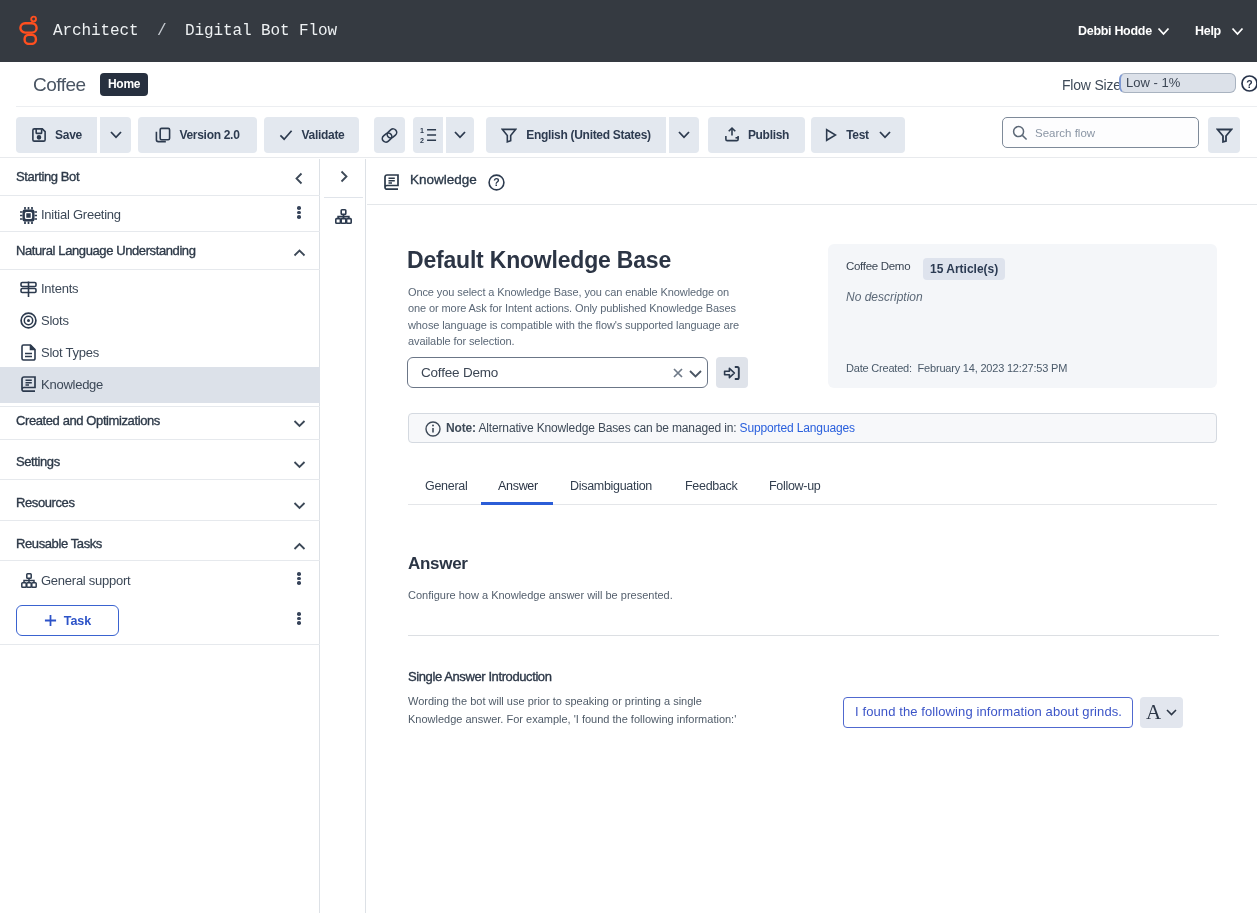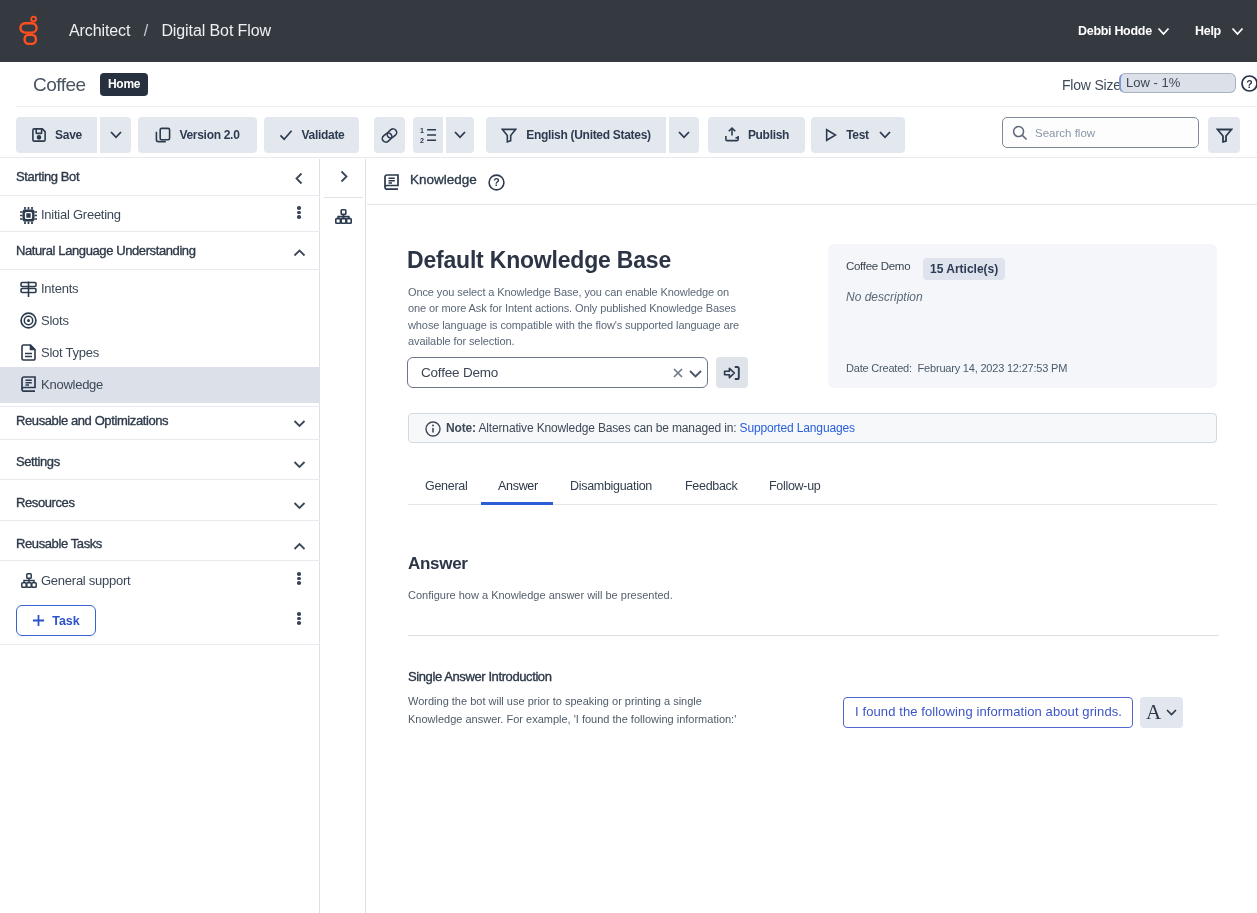--- a/index.html
+++ b/index.html
@@ -3,21 +3,21 @@
 <meta charset="utf-8">
 <style>
   * { margin:0; padding:0; box-sizing:border-box; }
   html,body { width:1257px; height:913px; overflow:hidden; background:#fff;
     font-family:"Liberation Sans", sans-serif; }
   .page { position:relative; width:1257px; height:913px; }
   .abs { position:absolute; }
 
   
   .topbar { position:absolute; left:0; top:0; width:1257px; height:62px; background:#353a41; }
-  .crumb { position:absolute; left:69px; top:22px; font-size:16px; letter-spacing:-0.1px; color:#eef1f3; }
+  .crumb { position:absolute; left:53px; top:22px; font-size:16px; letter-spacing:-0.1px; color:#eef1f3;font-family:Liberation Mono, monospace; }
   .crumb .sep { color:#c7ccd2; padding:0 9px; }
   .topright { position:absolute; top:24px; color:#fff; font-weight:700; font-size:12.5px; letter-spacing:-0.3px; }
 
   
   .titlerow { position:absolute; left:0; top:62px; width:1257px; height:45px; background:#fff; border-bottom:1px solid #eceef1;margin-left:16px; }
   .flowname { position:absolute; left:17px; top:12px; font-size:19px; letter-spacing:-0.5px; color:#4a5563; }
   .homebadge { position:absolute; left:84px; top:11px; height:23px; padding:0 8px; background:#27303f; border-radius:4px; color:#fff; font-weight:700; font-size:12px; letter-spacing:-0.3px; line-height:23px; }
   .flowsize-label { position:absolute; left:1046px; top:15px; font-size:14px; letter-spacing:-0.2px; color:#3f4b59; }
   .flowsize-box { position:absolute; left:1103px; top:11px; width:117px; height:20px; border-radius:6px; background:#dce1e9; border:1px solid #a9b3c0; border-left:2px solid #7f99d2; font-size:13px; color:#3c4654; line-height:17px; padding-left:5px; }
 
@@ -37,21 +37,21 @@
 
   .sec-h { position:absolute; left:16px; font-size:13px; letter-spacing:-0.4px; color:#2e3a49; -webkit-text-stroke:0.35px #2e3a49; }
   .divider { position:absolute; left:0; width:320px; height:1px; background:#e6e9ed; }
   .chev-r { position:absolute; left:293px; }
   .item-lbl { position:absolute; left:41px; font-size:13px; letter-spacing:-0.25px; color:#3c4857; }
   .kebab { position:absolute; left:297px; width:4px; }
   .kebab i { display:block; width:3.6px; height:3.6px; border-radius:50%; background:#37445a; margin-bottom:1.15px; }
 
   .hl-row { position:absolute; left:0; top:208px; width:320px; height:36px; background:#dce1e9; }
 
-  .task-btn { position:absolute; left:16px; top:446px; width:80px; height:31px; border:1.5px solid #3a63d0; border-radius:6px; color:#2d53c8; font-weight:700; font-size:12.5px; display:flex; align-items:center; justify-content:center; }
+  .task-btn { position:absolute; left:16px; top:446px; width:103px; height:31px; border:1.5px solid #3a63d0; border-radius:6px; color:#2d53c8; font-weight:700; font-size:12.5px; display:flex; align-items:center; justify-content:center; }
 
   
   .main-h { position:absolute; left:0; top:0; width:890px; height:46px; border-bottom:1px solid #e4e7ea; background:#fff; }
   .main-h .ttl { position:absolute; left:43px; top:13px; font-size:13.5px; color:#2b3949; -webkit-text-stroke:0.35px #2b3949; }
 
   .h1 { position:absolute; left:40px; top:88px; font-size:23px; font-weight:700; letter-spacing:-0.2px; color:#2c3545; }
   .para { position:absolute; left:41px; top:125px; width:400px; font-size:11px; letter-spacing:-0.1px; line-height:16.3px; color:#5b6877; }
   .selbox { position:absolute; left:40px; top:198px; width:301px; height:31px; border:1.5px solid #6b7687; border-radius:6px; background:#fff; }
   .selbox .val { position:absolute; left:13px; top:7px; font-size:13.5px; letter-spacing:-0.2px; color:#3c4654; }
   .impbtn { position:absolute; left:349px; top:198px; width:32px; height:31px; background:#dfe3ea; border-radius:4px; display:flex; align-items:center; justify-content:center; }
@@ -246,21 +246,21 @@
       </svg>
     <div class="item-lbl" style="top:186px;">Slot Types</div>
 
     <svg class="abs" style="left:20px; top:217px;" width="17" height="16" viewBox="0 0 17 16" fill="none" stroke="#2c3a4e">
         <path d="M2 13.5 V3 A2 2 0 0 1 4 1 H15 V11.5 H4 A2 2 0 0 0 2 13.5 A1.8 1.8 0 0 0 4 15.2 H15" stroke-width="1.7"></path>
         <path d="M5.5 4.2 H11.8 M5.5 6.7 H11.8 M5.5 9 H9" stroke-width="1.4"></path>
       </svg>
     <div class="item-lbl" style="top:218px;">Knowledge</div>
 
     <div class="divider" style="top:247px;"></div>
-    <div class="sec-h" style="top:254px;">Reusable and Optimizations</div>
+    <div class="sec-h" style="top:254px;">Created and Optimizations</div>
     <svg class="chev-r abs" style="top:258px;" width="13" height="13" viewBox="0 0 13 13" fill="none" stroke="#3c4857" stroke-width="1.8">
         <path d="M1.5 4 L6.5 9 L11.5 4"></path>
       </svg>
     <div class="divider" style="top:280px;"></div>
     <div class="sec-h" style="top:295px;">Settings</div>
     <svg class="chev-r abs" style="top:299px;" width="13" height="13" viewBox="0 0 13 13" fill="none" stroke="#3c4857" stroke-width="1.8">
         <path d="M1.5 4 L6.5 9 L11.5 4"></path>
       </svg>
     <div class="divider" style="top:320px;"></div>
     <div class="sec-h" style="top:336px;">Resources</div>

